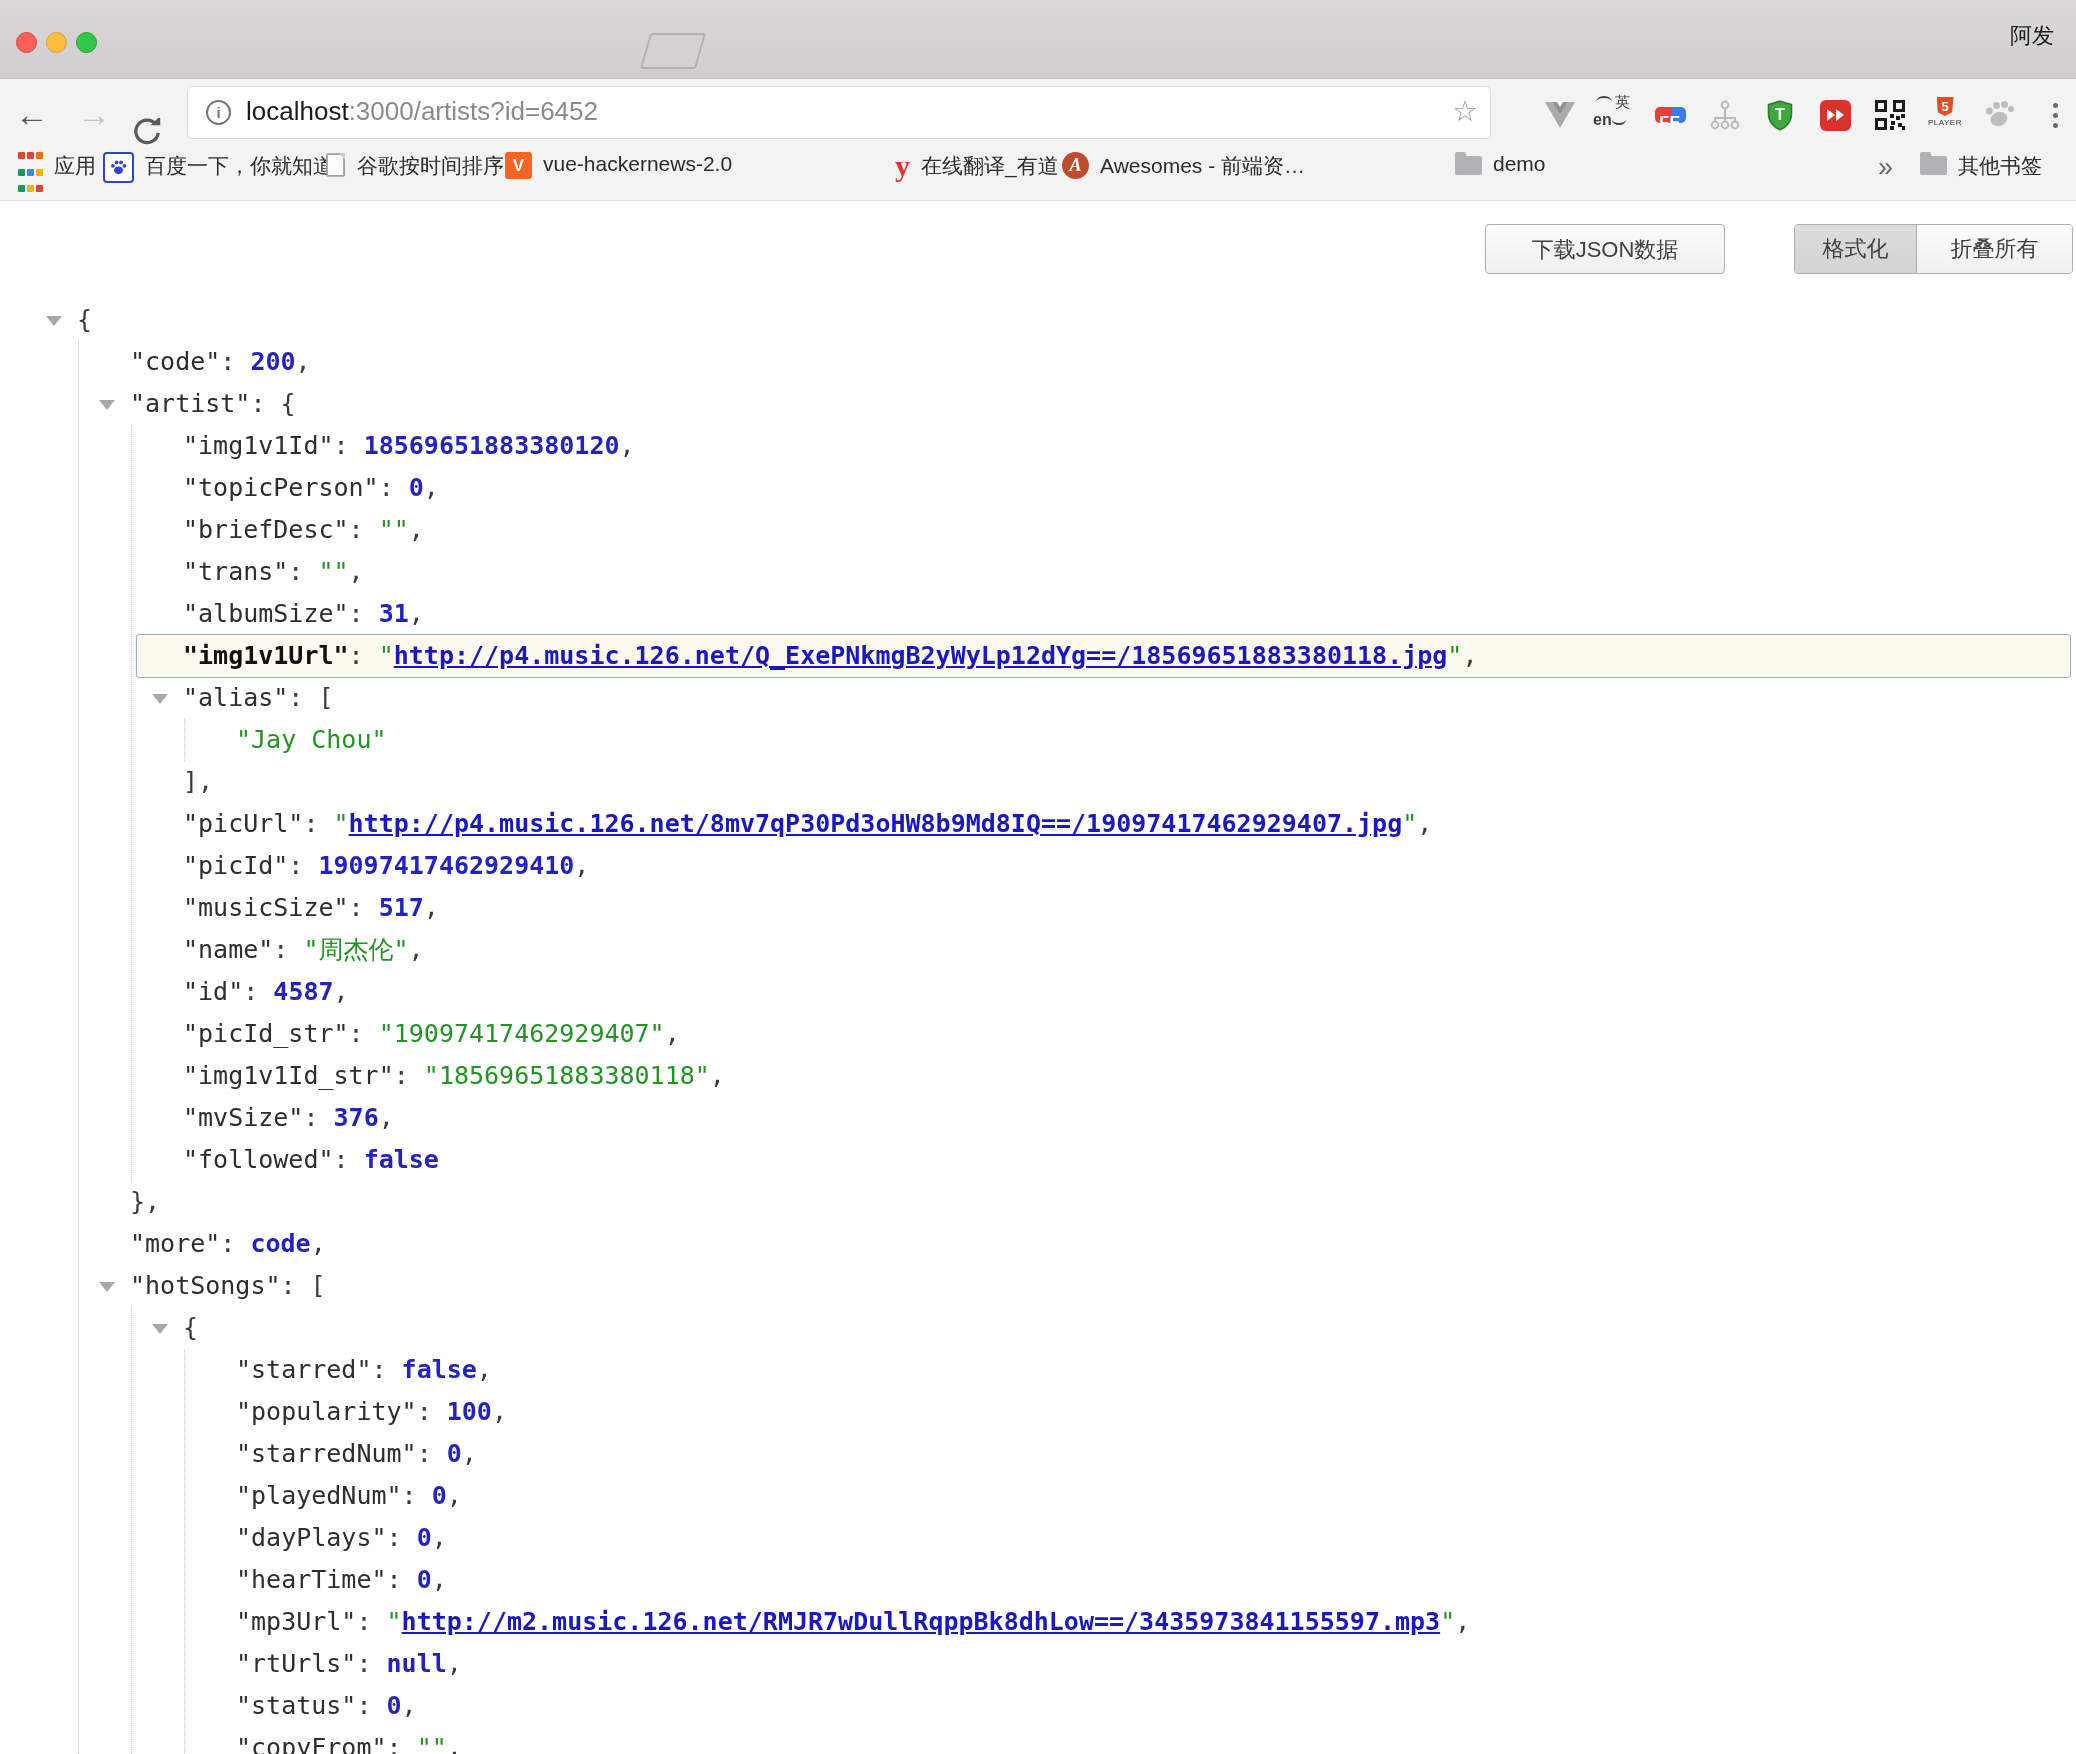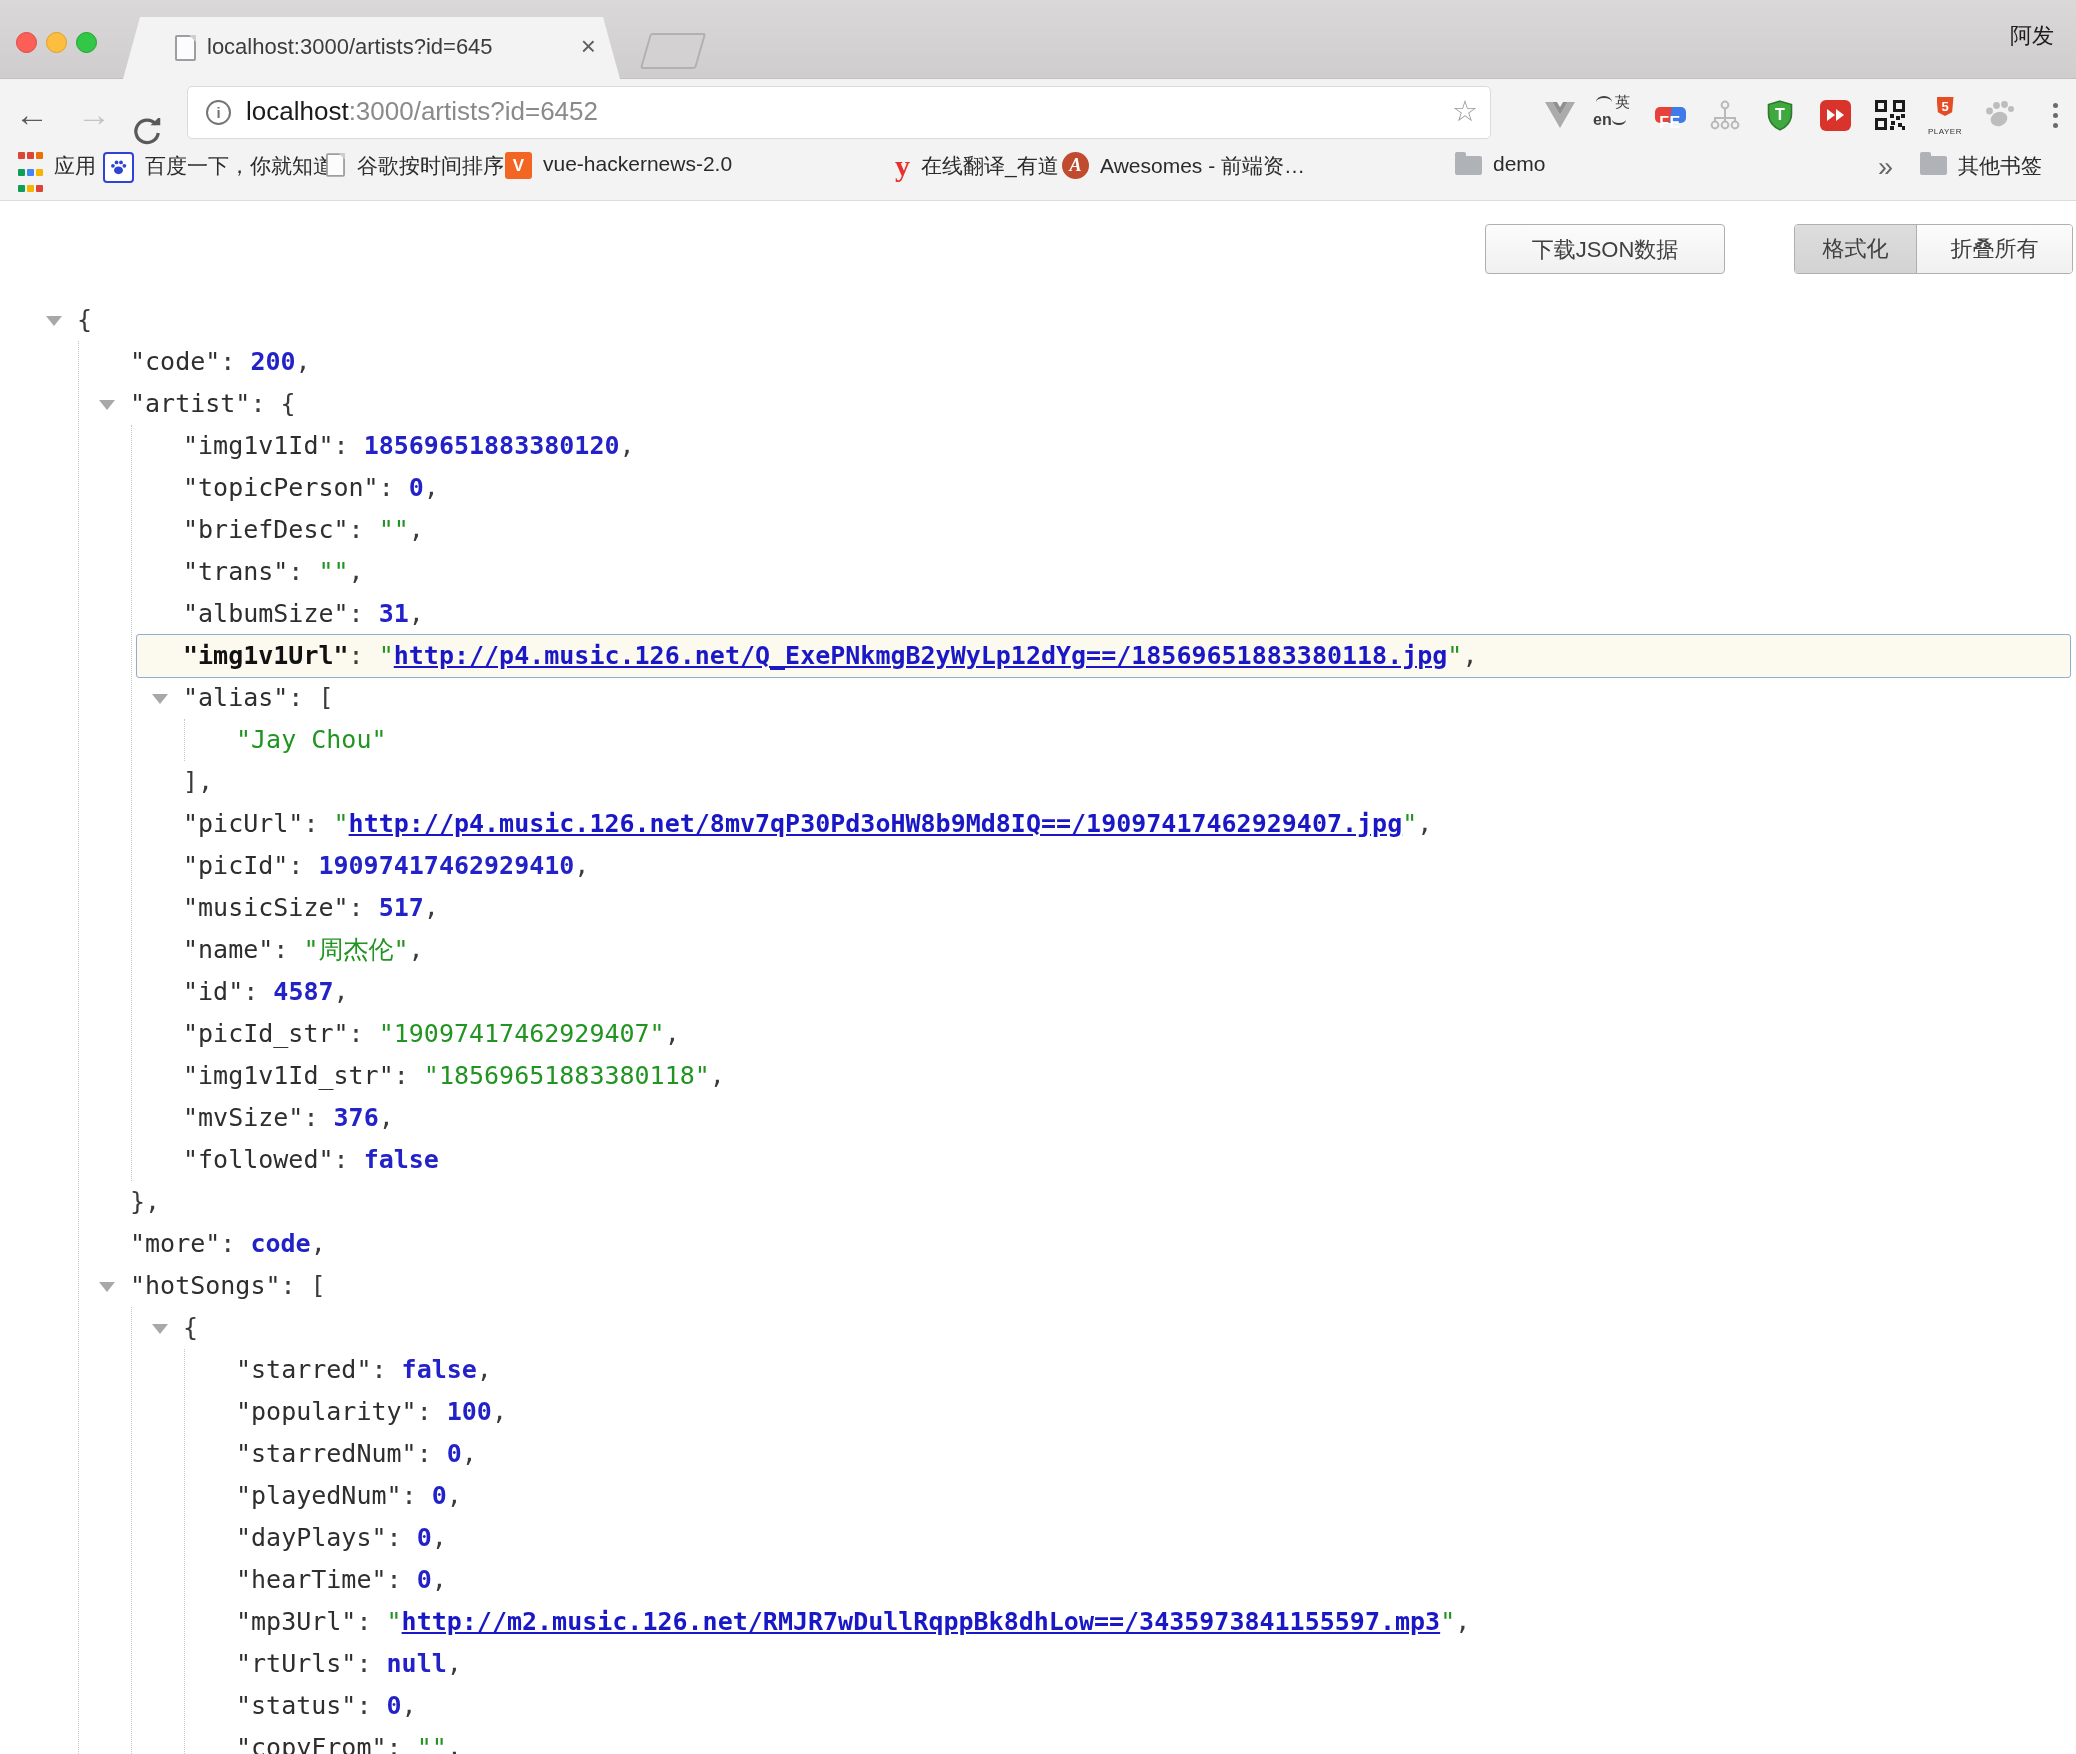--- a/index.html
+++ b/index.html
@@ -49,21 +49,21 @@
   .tr-ying{position:absolute;right:1px;top:0px;font-size:15px;color:#3F3F3F;}
   .tr-arr1{position:absolute;left:3px;top:3px;width:16px;height:10px;border-top:2px solid #3F3F3F;border-radius:50% 50% 0 0;}
   .tr-arr2{position:absolute;right:5px;bottom:6px;width:14px;height:9px;border-bottom:2px solid #3F3F3F;border-radius:0 0 50% 50%;}
   .fe-ico{width:31px;height:16px;border-radius:5px;background:linear-gradient(100deg,#E8403A 50%,#3E7BE8 50%);
     color:#fff;font-weight:bold;font-size:16px;text-align:center;line-height:31px;letter-spacing:0.5px;}
   .speed-ico{width:31px;height:31px;border-radius:6px;background:#D8342C;display:flex;align-items:center;justify-content:center;gap:1px;}
   .speed-ico i{display:block;width:0;height:0;border-left:8px solid #fff;border-top:6px solid transparent;border-bottom:6px solid transparent;}
   .h5-wrap{position:relative;width:40px;height:40px;text-align:center;}
   .h5-shield{margin:2px auto 0;width:17px;height:19px;background:#E44D26;color:#fff;font-weight:bold;font-size:13px;line-height:19px;
     clip-path:polygon(0 0,100% 0,92% 80%,50% 100%,8% 80%);}
-  .h5-cap{font-size:8px;color:#333;letter-spacing:0.5px;margin-top:11px;}
+  .h5-cap{font-size:8px;color:#333;letter-spacing:0.5px;margin-top:2px;}
   .menu-dots{display:flex;flex-direction:column;gap:5px;}
   .menu-dots i{width:5px;height:5px;border-radius:50%;background:#6B6B6B;}
 
   
   .bookbar{position:absolute;left:0;top:152px;width:2076px;height:48px;background:#F4F3F3;
     border-bottom:1px solid #DCDCDC;}
   .bm{position:absolute;top:0;height:48px;display:flex;gap:11px;font-size:21px;color:#2B2B2B;white-space:nowrap;}
   .apps-grid{display:grid;grid-template-columns:repeat(3,7px);grid-gap:2px;}
   .apps-grid i{width:7px;height:7px;border-radius:1px;}
   .baidu-ico{width:27px;height:27px;background:#fff;border:2px solid #3044D4;border-radius:4px;
@@ -103,27 +103,20 @@
   .tk-s,.tk-lq{color:var(--str);}
   .tk-a{color:var(--link);font-weight:bold;text-decoration:underline;}
 </style>
 </head>
 <body>
 
 <div class="tabstrip">
   <div class="traffic t-close"></div>
   <div class="traffic t-min"></div>
   <div class="traffic t-zoom"></div>
-  <div class="tab">
-    <div class="tab-favicon">
-        <div class="page-ico"></div>
-      </div>
-    <div class="tab-title">localhost:3000/artists?id=645</div>
-    <div class="tab-close">×</div>
-  </div>
   <div class="newtab-btn"></div>
   <div class="profile-name">阿发</div>
 </div>
 
 <div class="toolbar">
   <div class="nav-ico back">←</div>
   <div class="nav-ico fwd">→</div>
   <div class="nav-ico reload">
     <svg width="30" height="30" viewBox="0 0 24 24">
       <path d="M19.2 5.2 A9 9 0 1 0 21 12" fill="none" stroke="#5A5A5A" stroke-width="2.6"></path>

